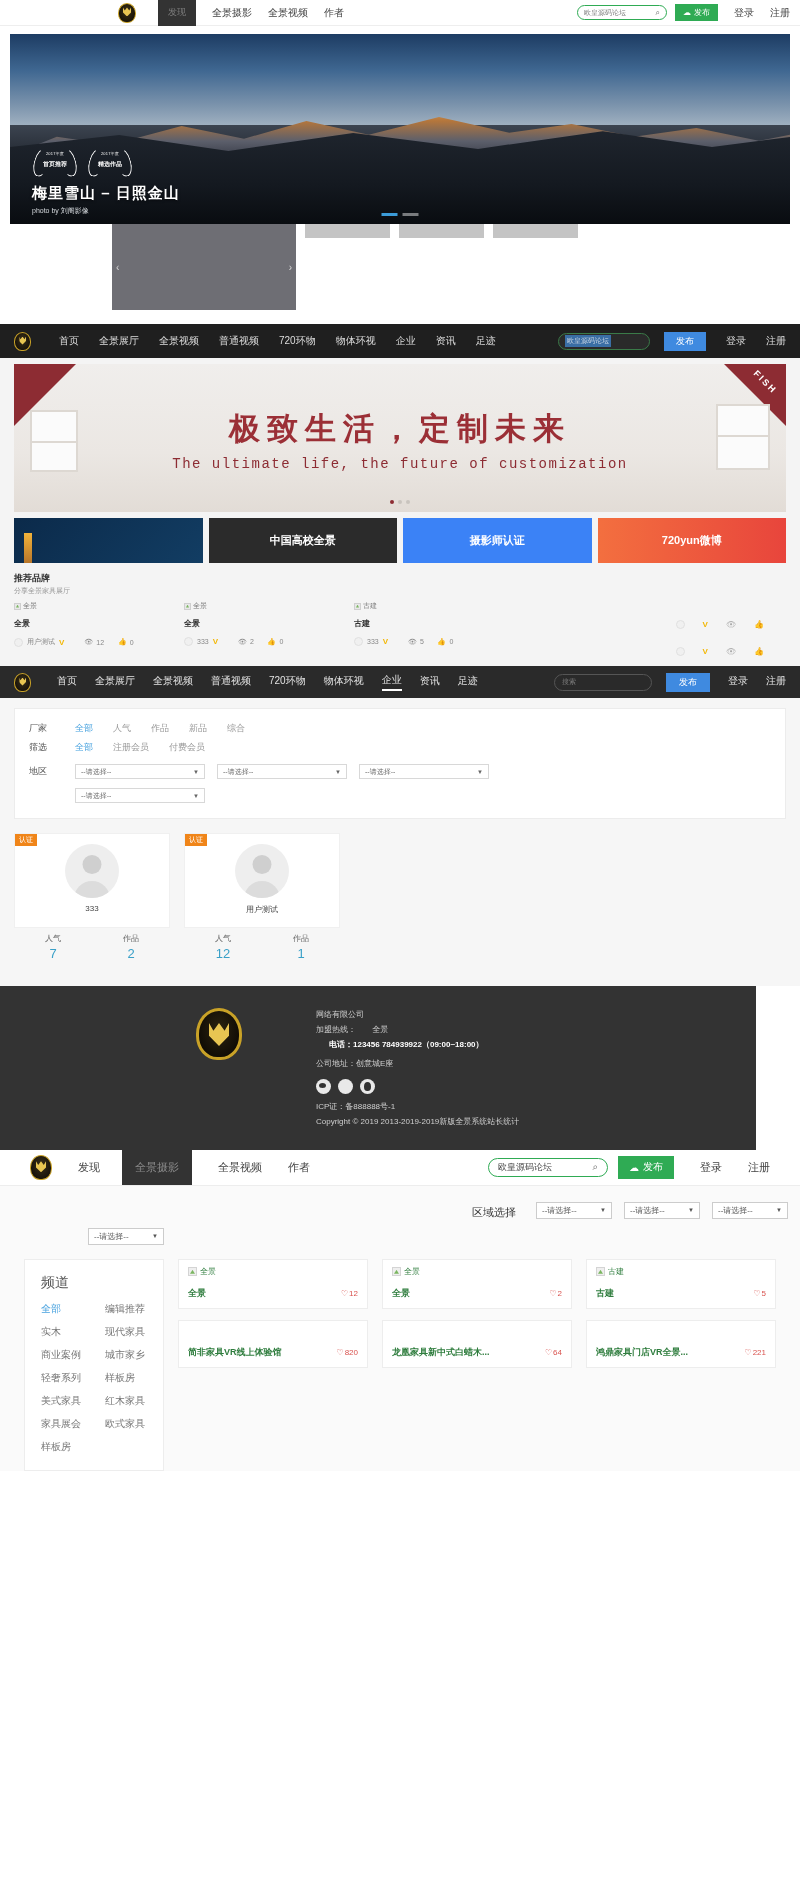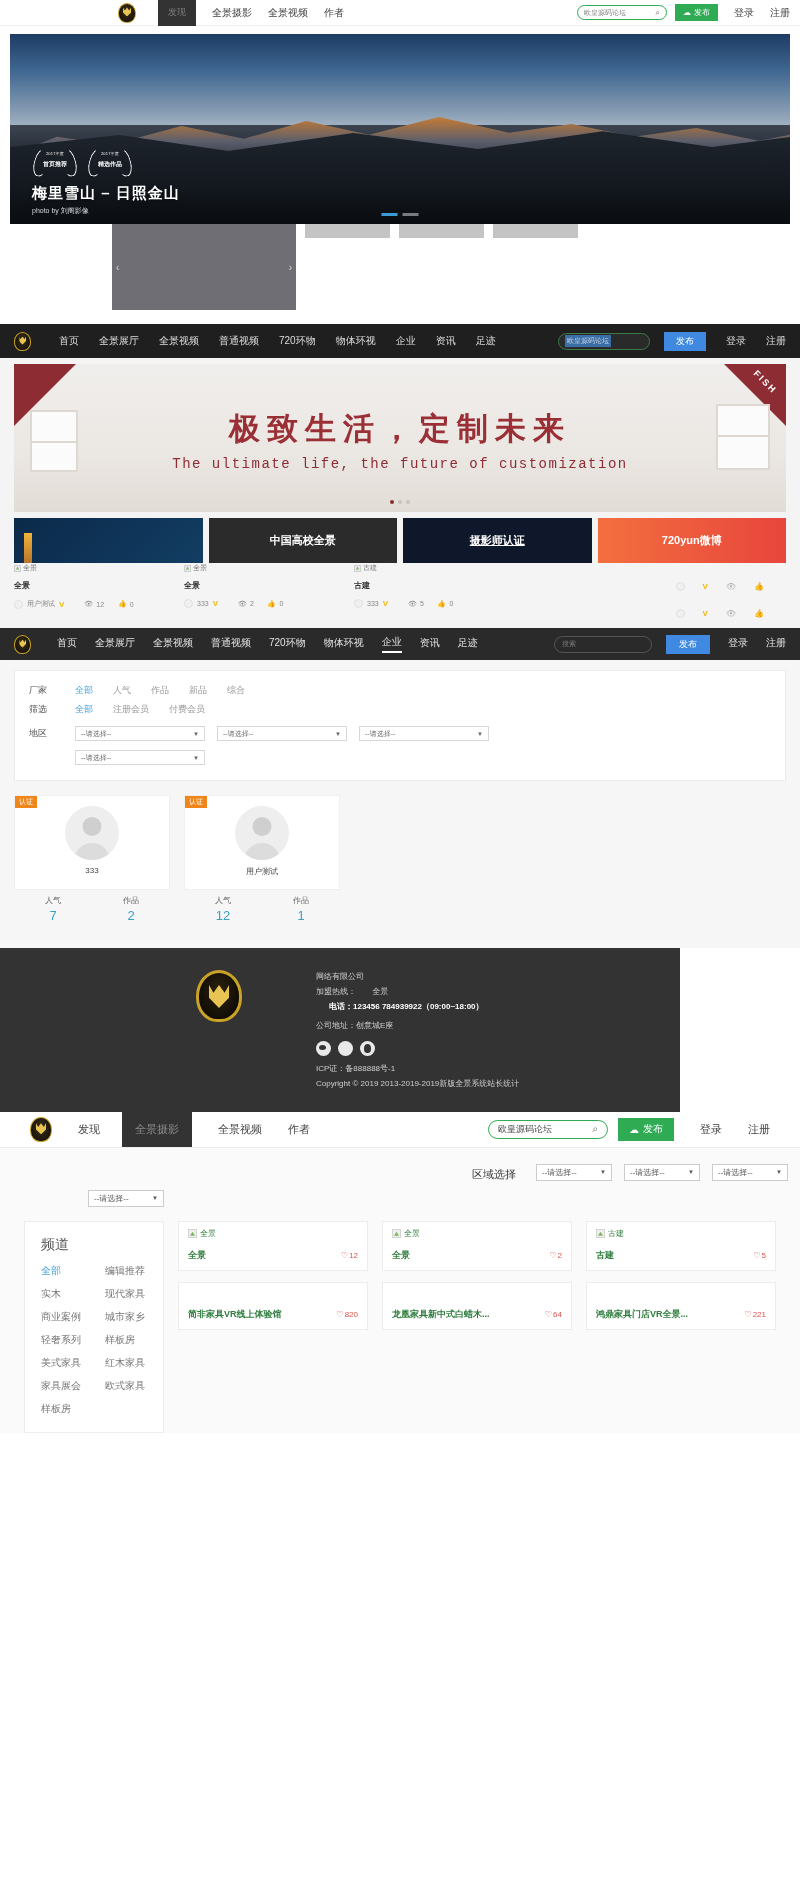--- a/index.html
+++ b/index.html
@@ -118,21 +118,21 @@
   .banner .bdots i { width:4px; height:4px; border-radius:50%; background:#c9c4be; display:block; }
   .banner .bdots i.on { background:#8d2c33; }
 
   .tiles { display:flex; gap:6px; margin:6px 14px 0 14px; }
   .tile { flex:1; height:45px; display:flex; align-items:center; justify-content:center;
       color:#fff; font-size:11px; font-weight:bold; position:relative; overflow:hidden; }
   .tile.t1 { background: linear-gradient(135deg,#0b2a4a,#123d63); }
   .tile.t1::after{ content:""; position:absolute; left:10px; bottom:0; width:8px; height:30px;
       background:linear-gradient(#f2b33a,#b8762a); }
   .tile.t2 { background:#2b2b2b; }
-  .tile.t3 { background:#0f172a;text-decoration:underline; }
+  .tile.t3 { background:#3b82f6; }
   .tile.t4 { background: linear-gradient(90deg,#5b62d8,#7a57c9); }
   .tile.t4 .cnr { position:absolute; right:0; top:0; background:#e8453c; color:#fff;
       font-size:6px; padding:1px 3px; }
   .tile.t5 { background: linear-gradient(90deg,#f36f3f,#e8453c); }
 
   .brand-head { margin:9px 0 5px 14px; }
   .brand-head .t { font-size:9px; font-weight:bold; color:#333; }
   .brand-head .d { font-size:7px; color:#999; margin-top:1px; }
   .cards2 { display:flex; padding:0 14px; gap:0; }
   .c2 { width:170px; }
@@ -180,21 +180,21 @@
       border-radius:50%; background:#cfcfcf; }
   .uc-av .bd { position:absolute; left:50%; bottom:-5px; transform:translateX(-50%); width:36px; height:22px;
       border-radius:18px 18px 0 0; background:#dcdcdc; }
   .uc-name { text-align:center; font-size:8px; color:#444; margin-top:6px; }
   .uc-stats { display:flex; background:#f6f6f6; }
   .uc-stat { flex:1; text-align:center; padding:5px 0 7px 0; }
   .uc-stat .k { font-size:8px; color:#666; }
   .uc-stat .v { font-size:13px; color:#3aa0c8; margin-top:2px; }
 
   
-  .foot { width:680px; background:#333333; padding:22px 0 20px 0; display:flex; }
+  .foot { width:756px; background:#333333; padding:22px 0 20px 0; display:flex; }
   .foot-logo { width:46px; height:52px; margin-left:196px; border-radius:50% 50% 46% 46%;
       background: radial-gradient(ellipse at 50% 40%, #2b2310 0%, #100c05 75%); border:3px solid #c9a227; position:relative; flex:none;}
   .foot-logo::after { content:""; position:absolute; left:50%; top:26%; transform:translateX(-50%);
       width:20px; height:23px; background:#e8c552;
       clip-path: polygon(0 0, 22% 34%, 50% 0, 78% 34%, 100% 0, 100% 56%, 50% 100%, 0 56%); }
   .foot-info { margin-left:74px; color:#cfcfcf; font-size:8px; line-height:1.85; }
   .foot-info .em { color:#fff; font-weight:bold;margin-left:13px; }
   .foot-socials { display:flex; gap:7px; margin:7px 0 6px 0; }
   .foot-socials i { width:15px; height:15px; border-radius:50%; background:#e9e9e9; display:block; position:relative; }
   .foot-socials i.wx::after{ content:""; position:absolute; left:3px; top:4px; width:7px; height:5px;
@@ -347,20 +347,24 @@
         <span>中国高校全景</span>
       </div>
       <div class="tile t3">
         <span>摄影师认证</span>
       </div>
       <div class="tile t5">
         <span>720yun微博</span>
       </div>
     </div>
 
+    <div class="brand-head">
+      <div class="t">推荐品牌</div>
+      <div class="d">分享全景家具展厅</div>
+    </div>
 
     <div class="cards2">
       <div class="c2">
         <div class="ph">
           <span class="bi"></span>
           <span>全景</span>
         </div>
         <div class="tt">全景</div>
         <div class="meta">
           <span class="av"></span>

